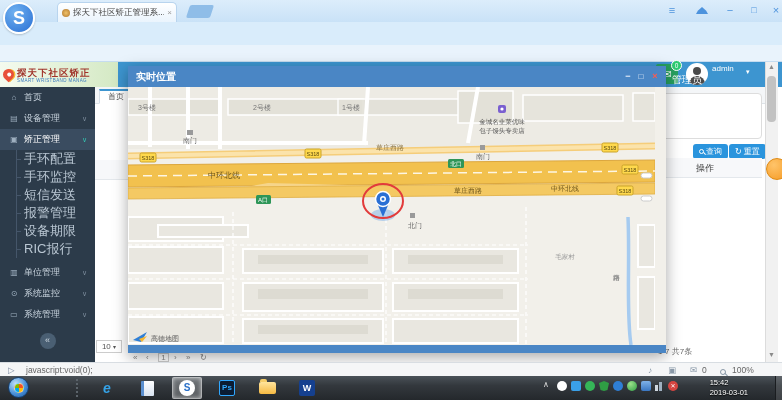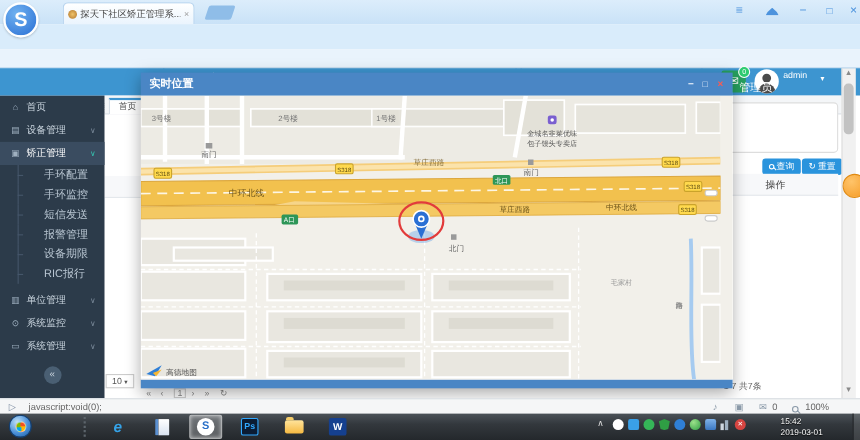--- a/index.html
+++ b/index.html
@@ -32,21 +32,21 @@
   
   #appheader{left:0;top:62px;width:782px;height:25px;background:#3d95d0}
   #logo{left:0;top:62px;width:118px;height:25px;background:linear-gradient(90deg,#f4faee,#d4e9c4);display:flex;align-items:center;padding:0 3px;gap:3px;z-index:3}
   .pinico{width:11px;height:11px;background:#e8503a;border-radius:50% 50% 50% 0;transform:rotate(-45deg);position:relative;flex:none;box-shadow:1px 1px 0 #f5b733}
   .pinico::after{content:"";position:absolute;left:3.5px;top:3.5px;width:4px;height:4px;border-radius:50%;background:#fff}
   #sidebar{left:0;top:87px;width:95px;height:275px;background:#2c3b4a;z-index:2}
   .mitem{height:21px;display:flex;align-items:center;gap:5px;padding-left:9px;font-size:9px;color:#c9d4de;position:relative}
   .mitem .chev{position:absolute;right:8px;color:#7a8a9a;font-size:7px}
   .mitem.active{background:#3a4c60;color:#fff}
   .mitem.active .chev{color:#35c3b0}
-  .sub{height:18px;display:flex;align-items:center;gap:4px;padding-left:40px;font-size:10px;color:#b9c6d2;position:relative}
+  .sub{height:18px;display:flex;align-items:center;gap:4px;padding-left:24px;font-size:13px;color:#b9c6d2;position:relative}
   .sub::before{content:"";position:absolute;left:16px;top:0;bottom:0;width:1px;background:#45566a}
   .sub::after{content:"";position:absolute;left:16px;top:9px;width:5px;height:1px;background:#45566a}
   .mico{font-size:8px;width:10px;text-align:center;color:#9fb0c0}
   #content{left:95px;top:87px;width:687px;height:275px;background:#fff;z-index:1}
   .tabbar{left:95px;top:87px;width:670px;height:17px;background:#f4f6f8;border-bottom:1px solid #dde3e8;z-index:1}
   .hometab{left:99px;top:89px;width:34px;height:15px;background:#fff;border:1px solid #d5dde5;border-top:2px solid #3d95d0;border-bottom:1px solid #fff;font-size:8px;color:#555;text-align:center;line-height:12px;z-index:1}
   .flabel{font-size:8.5px;color:#555;white-space:nowrap;overflow:hidden}
   .bluebtn{background:#3a99d8;border-radius:2px;color:#fff;font-size:8px;display:flex;align-items:center;gap:2px;padding:0 4px;height:17px;overflow:hidden;white-space:nowrap}
   .qbtn{height:15px;background:#2a94dd;border-radius:3px;color:#fff;font-size:8px;display:flex;align-items:center;justify-content:center;gap:2px;padding:0 6px}
   .trow{left:95px;width:33px;height:19px;border-bottom:1px solid #e9edf0;font-size:8px;color:#333;background:#fff;overflow:hidden;white-space:nowrap}
@@ -166,20 +166,27 @@
       </div>
     <div class="abs bmk" style="left:385px">
         <span style="color:#2a6fd4;font-size:9px">✱</span>
         <span>百度一下</span>
       </div>
   </div>
 
   <div class="abs" id="appheader">
     <div class="abs" style="left:190px;top:-4px;width:0;height:0;border:4px solid transparent;border-bottom:5px solid #fff;top:0px"></div>
   </div>
+  <div class="abs" id="logo">
+    <div class="pinico"></div>
+    <div>
+      <div style="font-size:9.5px;font-weight:bold;color:#a0332a;letter-spacing:1px;line-height:11px">探天下社区矫正</div>
+      <div style="font-size:4.5px;color:#3a7abd;letter-spacing:.4px">SMART WRISTBAND MANAG</div>
+    </div>
+  </div>
   <span class="abs" style="left:656px;top:64px;width:22px;height:20px;background:#27a05f;border-radius:2px;color:#fff;font-size:11px;text-align:center;line-height:20px;z-index:3">✉</span>
   <span class="abs" style="left:671px;top:60px;width:11px;height:11px;background:#2ecc71;border:1px solid #fff;border-radius:50%;color:#fff;font-size:6.5px;text-align:center;line-height:9px;z-index:3">0</span>
   <div class="abs avatar"></div>
   <span class="abs" style="left:712px;top:64px;color:#fff;font-size:8px;z-index:3">admin</span>
   <span class="abs" style="left:672px;top:73px;color:#fff;font-size:10px;z-index:3">管理员</span>
   <span class="abs" style="left:746px;top:68px;color:#fff;font-size:7px;z-index:3">▾</span>
 
   <div class="abs" id="sidebar">
     <div class="mitem">
         <span class="mico">⌂</span>

